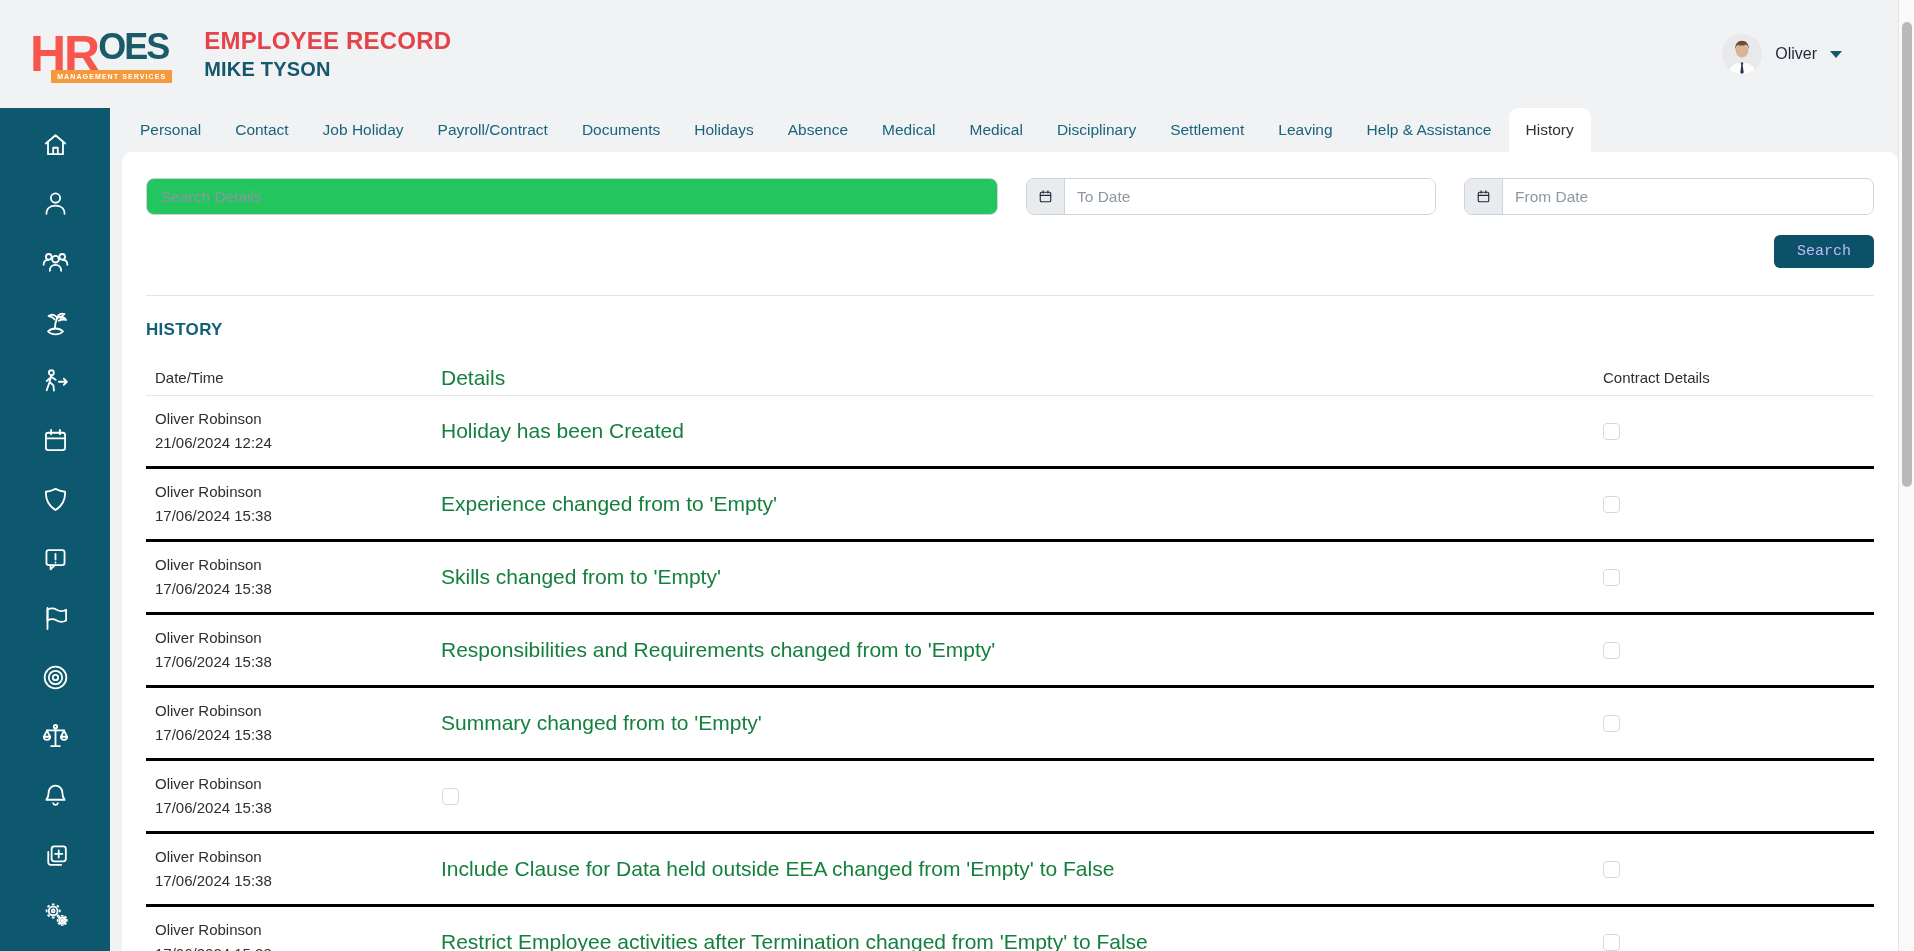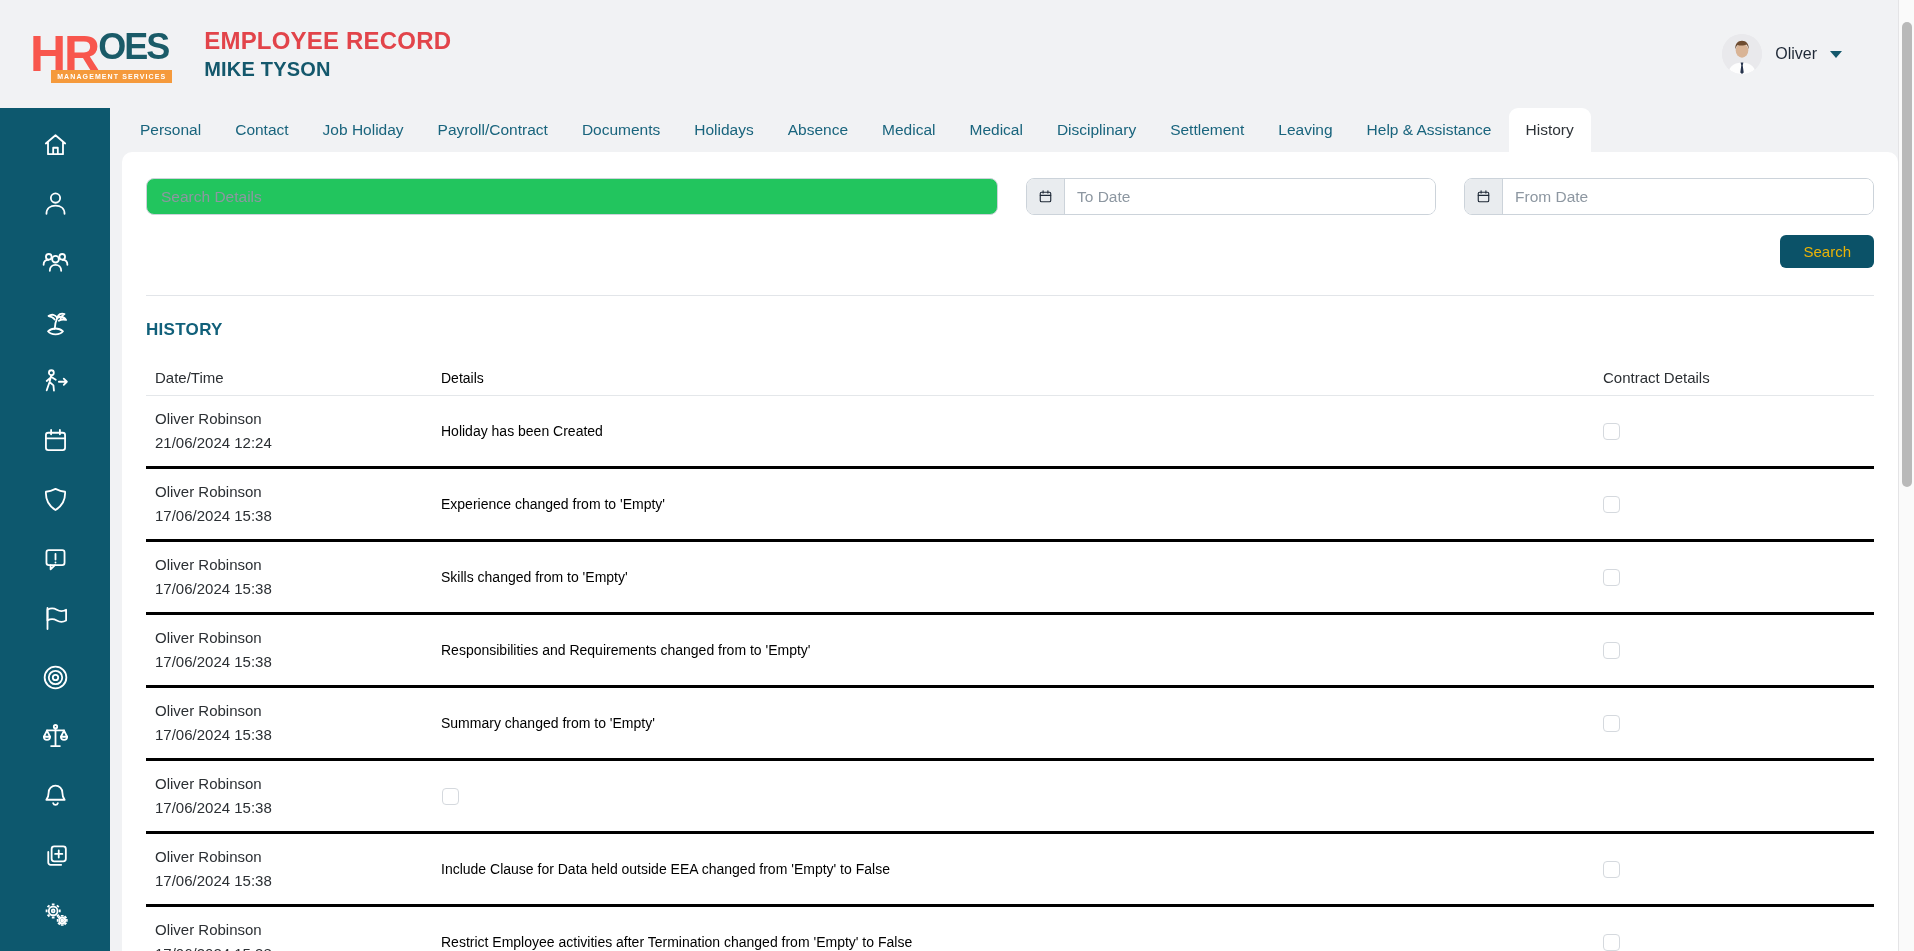--- a/index.html
+++ b/index.html
@@ -51,33 +51,33 @@
     font-size:15.5px; font-family:inherit; color:#2e3338; outline:none; background:#22c55e; }
   .search-input::placeholder, .date-input::placeholder { color:#8d97a1; opacity:1; }
   .date-group { width:410px; height:37px; border:1px solid #ccd3da; border-radius:8px; display:flex;
     overflow:hidden; background:#fff; flex:0 0 auto; }
   .date-icon-cell { width:38px; background:#e9ecef; border-right:1px solid #ccd3da; display:flex;
     align-items:center; justify-content:center; cursor:pointer; }
   .date-icon-cell svg { width:17px; height:17px; stroke:#1f2937; fill:none; stroke-width:1.6; stroke-linecap:round; }
   .date-input { flex:1; border:none; outline:none; padding:0 12px; font-size:15.5px; font-family:inherit; color:#2e3338; }
 
   .button-row { display:flex; justify-content:flex-end; margin-top:20px; }
-  .search-btn { background:var(--button-teal,#0b5268); color:#eab308; border:none; border-radius:6px;
-    padding:8px 23px; font-size:15px; font-family:Liberation Sans, sans-serif; cursor:pointer; }
+  .search-btn { background:var(--button-teal,#0b5268); color:#c4b5fd; border:none; border-radius:6px;
+    padding:8px 23px; font-size:15px; font-family:Liberation Mono, monospace; cursor:pointer; }
 
   .divider { border-top:1px solid #e2e5e9; margin-top:27px; }
 
   .section-title { margin-top:24px; font-size:17px; font-weight:700; color:var(--heading-teal,#11607a); letter-spacing:.3px; }
 
   
   .table { margin-top:20px; }
   .thead, .trow { display:flex; align-items:center; }
   .thead { height:36px; border-bottom:1px solid #e4e7ea; font-size:15px; color:#2b2f33; }
   .col-date { width:295px; padding-left:9px; flex:0 0 auto; }
-  .col-details { flex:1; font-size:14px; color:#000000; }
+  .col-details { flex:1; font-size:21px; color:#15803d; }
   .col-sens { width:272px; flex:0 0 auto; padding-left:1px; }
   .trow { height:73px; border-bottom:3px solid #000000; }
   .r-user, .r-dt { font-size:15px; color:#2b2f33; line-height:24px; }
   .checkbox { width:17px; height:17px; border:1.5px solid #d5d9de; border-radius:4px; background:#fff; cursor:pointer; }
 
   
   .scrollbar-track { position:absolute; top:0; right:0; width:16px; height:951px; background:#fafafa;
     border-left:1px solid #e4e4e6; }
   .scrollbar-thumb { position:absolute; left:3px; top:22px; width:10px; height:465px; background:#b9b9b9; border-radius:6px; }
 </style>

